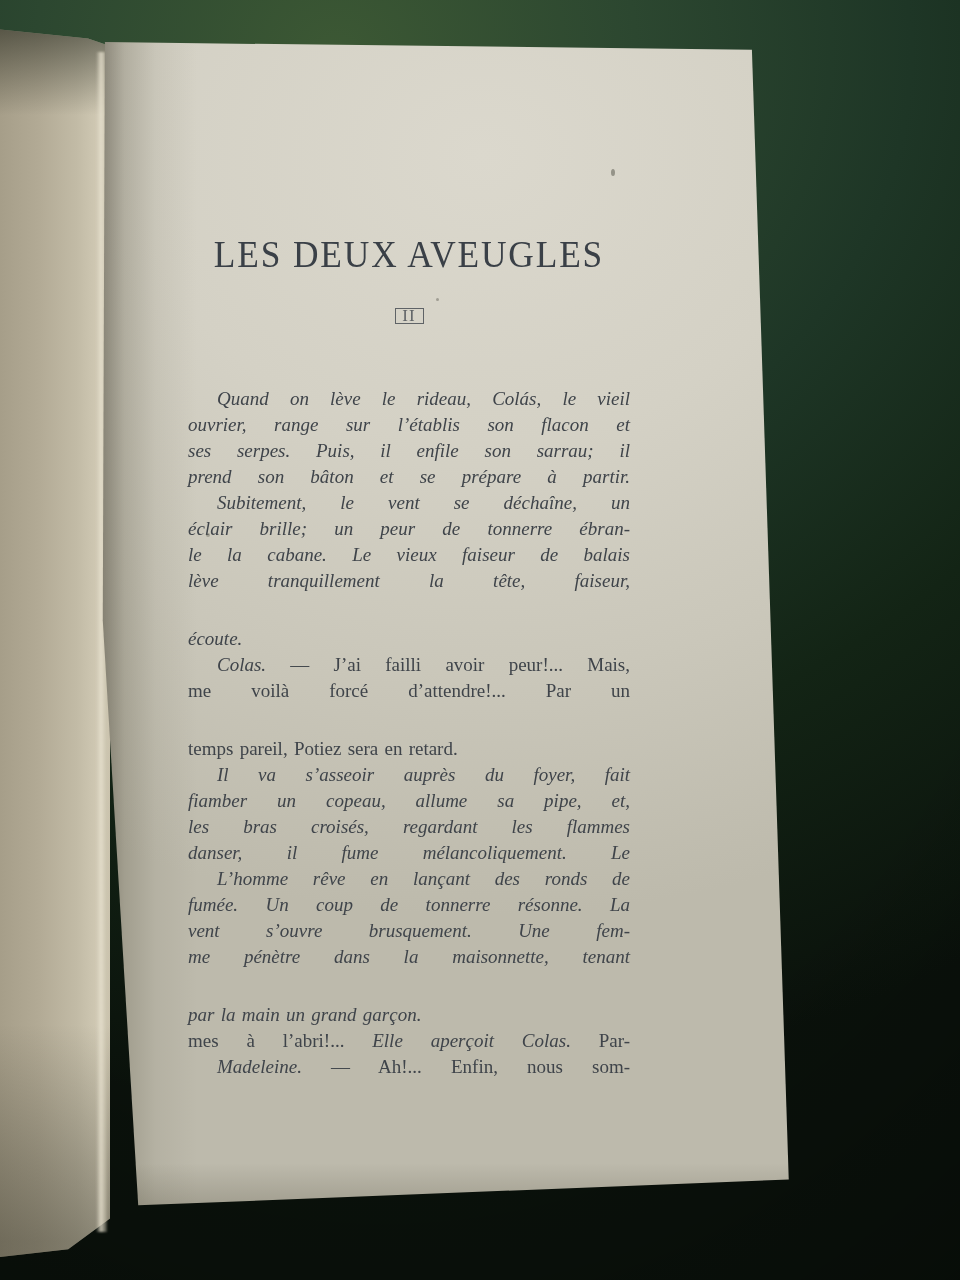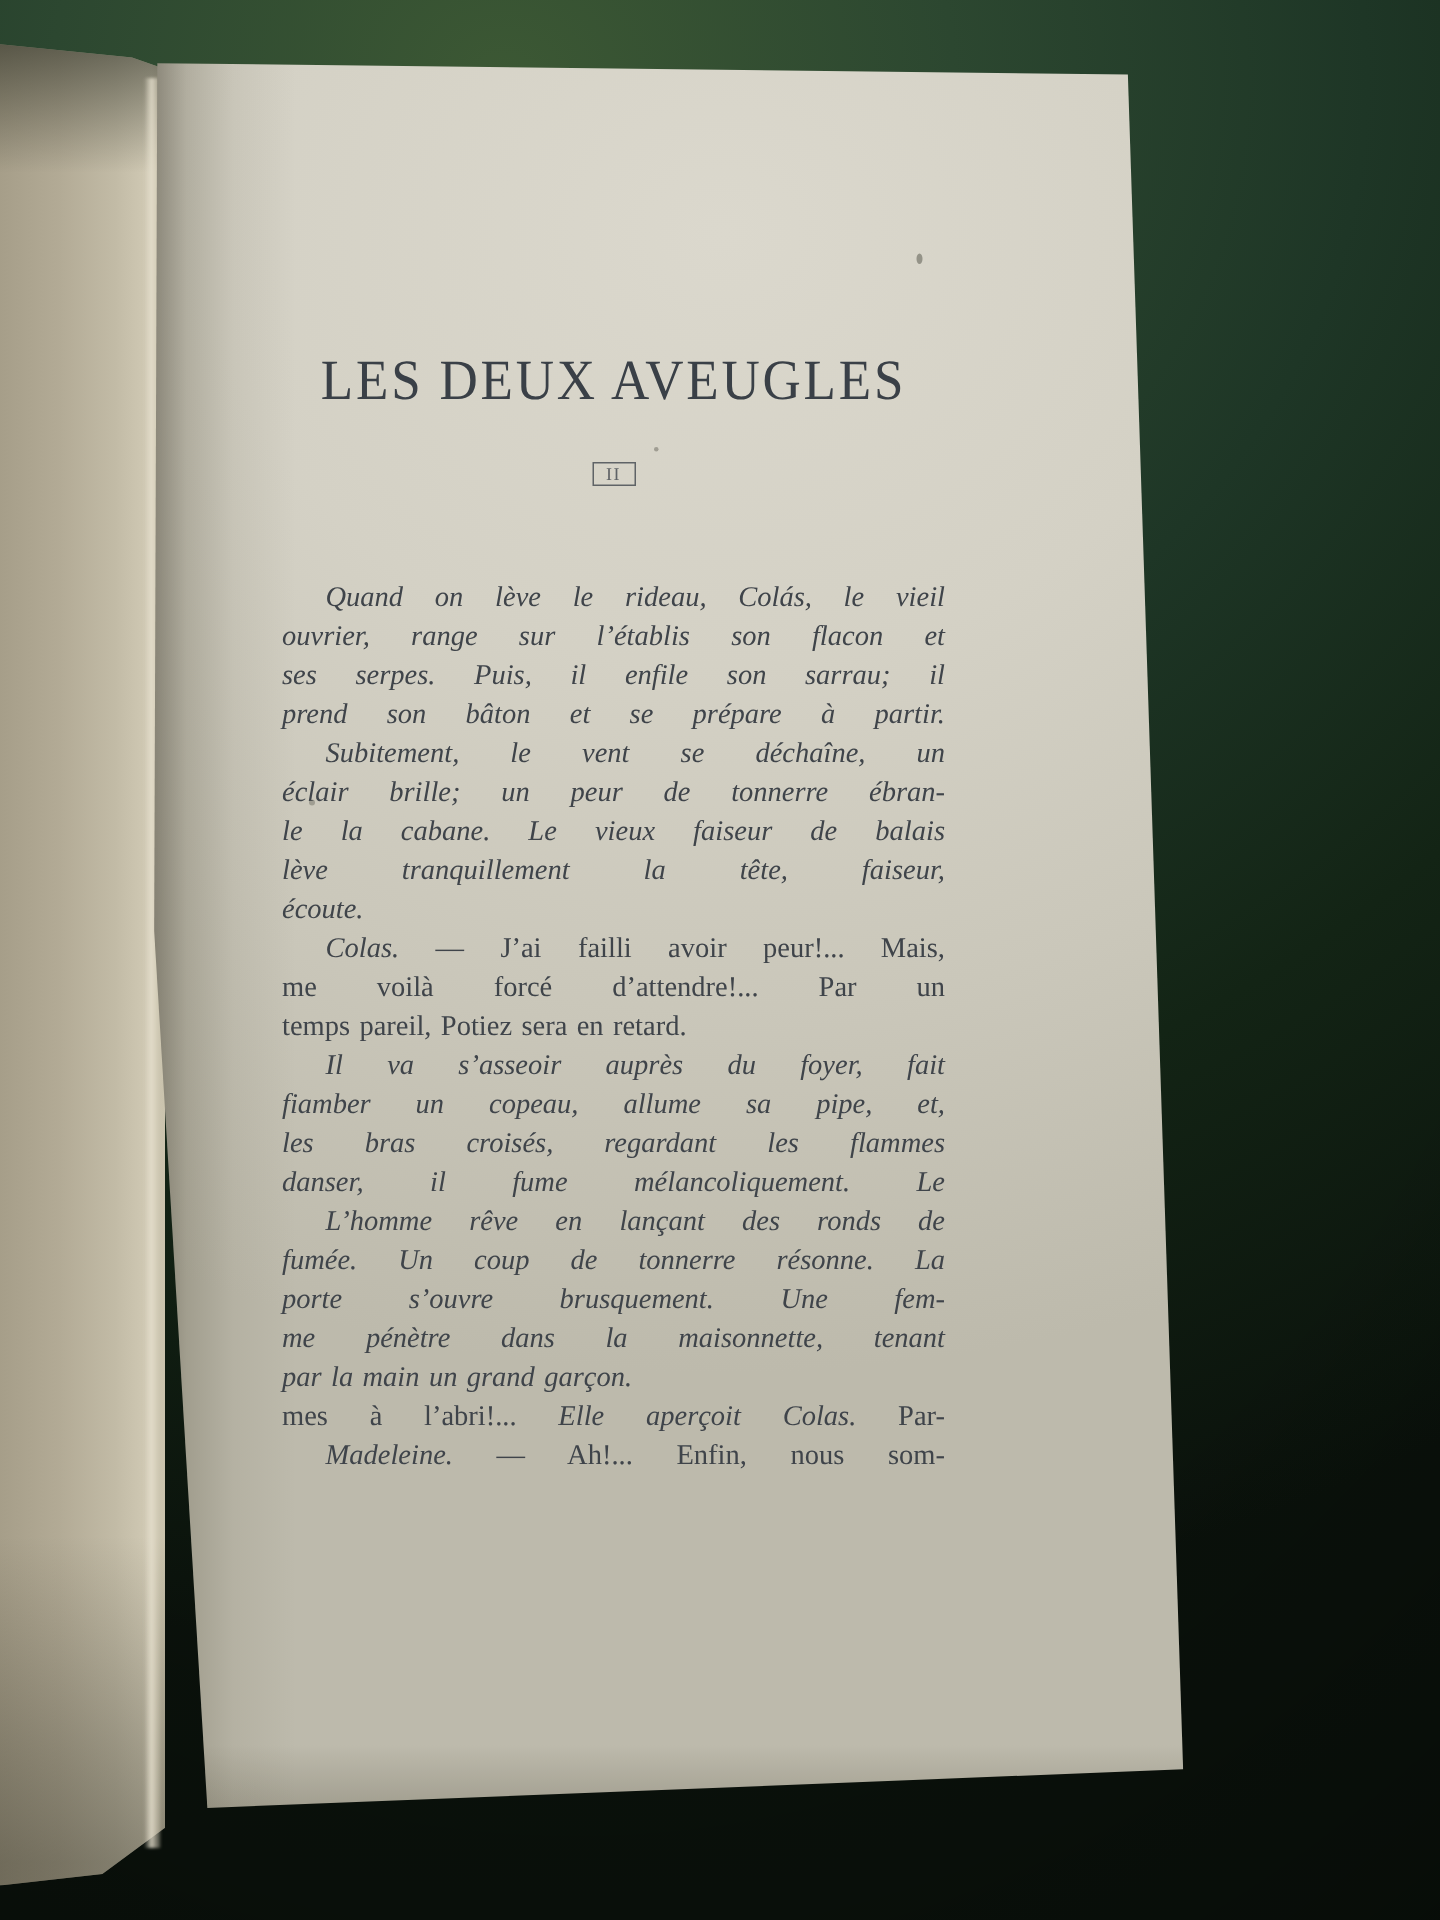--- a/index.html
+++ b/index.html
@@ -40,28 +40,28 @@
   .title{
     position:absolute;left:88px;top:194px;width:442px;
     text-align:center;font-size:38px;letter-spacing:2px;color:#3a4047;
     transform:scaleX(0.93);transform-origin:center;
     white-space:nowrap;
   }
   .marker-wrap{position:absolute;left:88px;top:270px;width:442px;display:flex;justify-content:center;}
   .marker-box{
     width:27px;height:14px;border:1.6px solid #4b5056;
     display:flex;align-items:center;justify-content:center;
-    font-size:12px;line-height:12px;letter-spacing:1px;color:#4b5056;opacity:0.85;
+    font-size:17px;line-height:12px;letter-spacing:1px;color:#4b5056;opacity:0.85;
   }
   .text-block{
     position:absolute;left:88px;top:348px;width:442px;
     font-size:19px;line-height:26px;color:#3f444a;word-spacing:1.5px;
   }
   .line{height:26px;white-space:nowrap;text-align:justify;text-align-last:justify;}
-  .line.last{text-align-last:left;}
+  .line.last{text-align-last:left;margin-top:32px;}
   .line.ind{text-indent:29px;}
   .para.italic .line{font-style:italic;}
   .it{font-style:italic;}
   .speck{position:absolute;border-radius:50%;background:#5d5c52;}
 </style>
 </head>
 <body>
 
 <div class="left-page"></div>
 <div class="gutter-highlight"></div>
@@ -94,21 +94,21 @@
       </div>
       <div class="para italic">
         <div class="line ind">Il va s’asseoir auprès du foyer, fait</div>
         <div class="line">fiamber un copeau, allume sa pipe, et,</div>
         <div class="line">les bras croisés, regardant les flammes</div>
         <div class="line">danser, il fume mélancoliquement. Le</div>
       </div>
       <div class="para italic">
         <div class="line ind">L’homme rêve en lançant des ronds de</div>
         <div class="line">fumée. Un coup de tonnerre résonne. La</div>
-        <div class="line">porte s’ouvre brusquement. Une fem-</div>
+        <div class="line">vent s’ouvre brusquement. Une fem-</div>
         <div class="line">me pénètre dans la maisonnette, tenant</div>
         <div class="line last">par la main un grand garçon.</div>
       </div>
       <div class="para dialogue">
         <div class="line"><span>mes à l’abri!... </span><span class="it">Elle aperçoit Colas.</span><span> Par-</span></div>
         <div class="line ind"><span class="it">Madeleine.</span><span> — Ah!... Enfin, nous som-</span></div>
       </div>
     </div>
 
   <div class="speck" style="left:511px;top:131px;width:4px;height:7px;opacity:.55;"></div>

